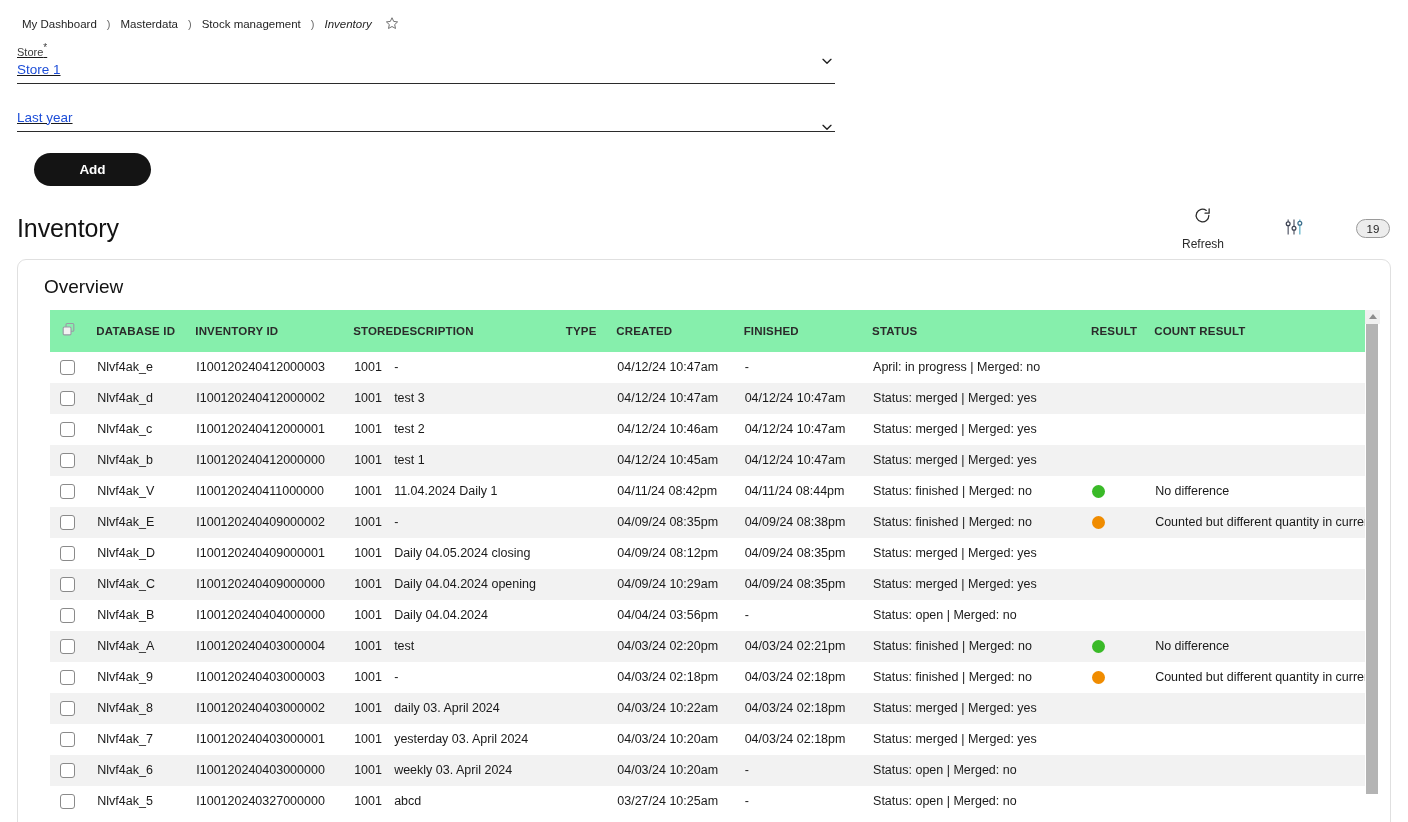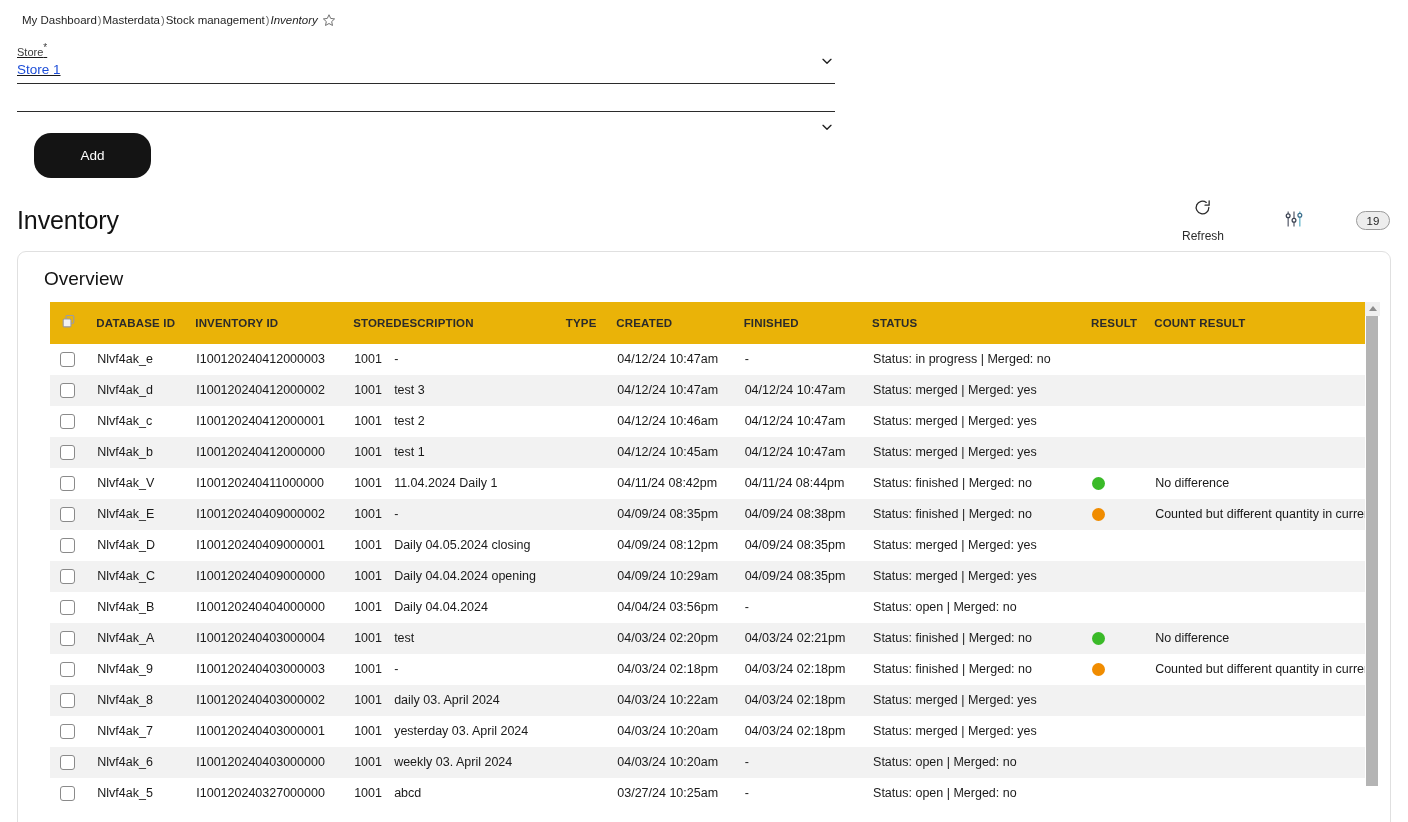--- a/index.html
+++ b/index.html
@@ -10,22 +10,22 @@
     background: #ffffff;
     font-family: "Liberation Sans", sans-serif;
     color: #1a1a1a;
     overflow: hidden;
     position: relative;
   }
 
   
   .breadcrumb {
     display: flex;
-    align-items: center;
-    gap: 0;
+    align-items: flex-end;
+    gap: 9px;
     padding: 9px 0 0 22px;
     font-size: 11.5px;
     color: #1f1f1f;
     height: 30px;
   }
   .bc-link { cursor: pointer; white-space: nowrap; }
   .bc-current { font-style: italic; white-space: nowrap; }
   .bc-sep { color: #6b6b6b; font-size: 11px; padding: 0 1px; }
   .star-icon { display: inline-flex; margin-left: 4px; cursor: pointer; }
 
@@ -59,26 +59,26 @@
     right: 0px;
     top: 14px;
     width: 16px;
     height: 16px;
   }
 
   
   .add-btn {
     margin: 1px 0 0 17px;
     width: 117px;
-    height: 45px;
+    height: 33px;
     border-radius: 17px;
     background: #141414;
     color: #ffffff;
     font-size: 13.5px;
-    font-weight: normal;
+    font-weight: bold;
     border: none;
     cursor: pointer;
     font-family: "Liberation Sans", sans-serif;
     display: flex;
     align-items: center;
     justify-content: center;
   }
 
   
   .title-row {
@@ -157,21 +157,21 @@
     overflow: hidden;
     position: relative;
   }
   table {
     border-collapse: collapse;
     width: 1420px;
     table-layout: fixed;
     font-size: 12.5px;
   }
   thead th {
-    background: #eab308;
+    background: #86efac;
     text-align: left;
     font-weight: bold;
     font-size: 11.5px;
     color: #2b2b2b;
     letter-spacing: 0.18px;
     height: 42px;
     padding: 0 0 0 0;
     vertical-align: middle;
     white-space: nowrap;
   }
@@ -268,20 +268,21 @@
     </span>
     <span class="field-value">Store 1</span>
     <span class="chev">
       <svg width="16" height="16" viewBox="0 0 24 24" fill="none" stroke="#1f1f1f" stroke-width="2" stroke-linecap="round" stroke-linejoin="round">
         <polyline points="6,9.5 12,15.5 18,9.5"></polyline>
       </svg>
     </span>
   </div>
 
   <div class="field">
+    <span class="field-value">Last year</span>
     <span class="chev">
       <svg width="16" height="16" viewBox="0 0 24 24" fill="none" stroke="#1f1f1f" stroke-width="2" stroke-linecap="round" stroke-linejoin="round">
         <polyline points="6,9.5 12,15.5 18,9.5"></polyline>
       </svg>
     </span>
   </div>
 
   <button class="add-btn">Add</button>
 </div>
 
@@ -349,21 +350,21 @@
               <td class="c-check">
                 <span class="chk"></span>
               </td>
               <td class="c-dbid">Nlvf4ak_e</td>
               <td class="c-invid">I100120240412000003</td>
               <td class="c-store">1001</td>
               <td class="c-desc">-</td>
               <td class="c-type"></td>
               <td class="c-created">04/12/24 10:47am</td>
               <td class="c-finish">-</td>
-              <td class="c-status">Status: in progress | Merged: no</td>
+              <td class="c-status">April: in progress | Merged: no</td>
               <td class="c-result"></td>
               <td class="c-countres"></td>
             </tr>
             <tr class="even">
               <td class="c-check">
                 <span class="chk"></span>
               </td>
               <td class="c-dbid">Nlvf4ak_d</td>
               <td class="c-invid">I100120240412000002</td>
               <td class="c-store">1001</td>

